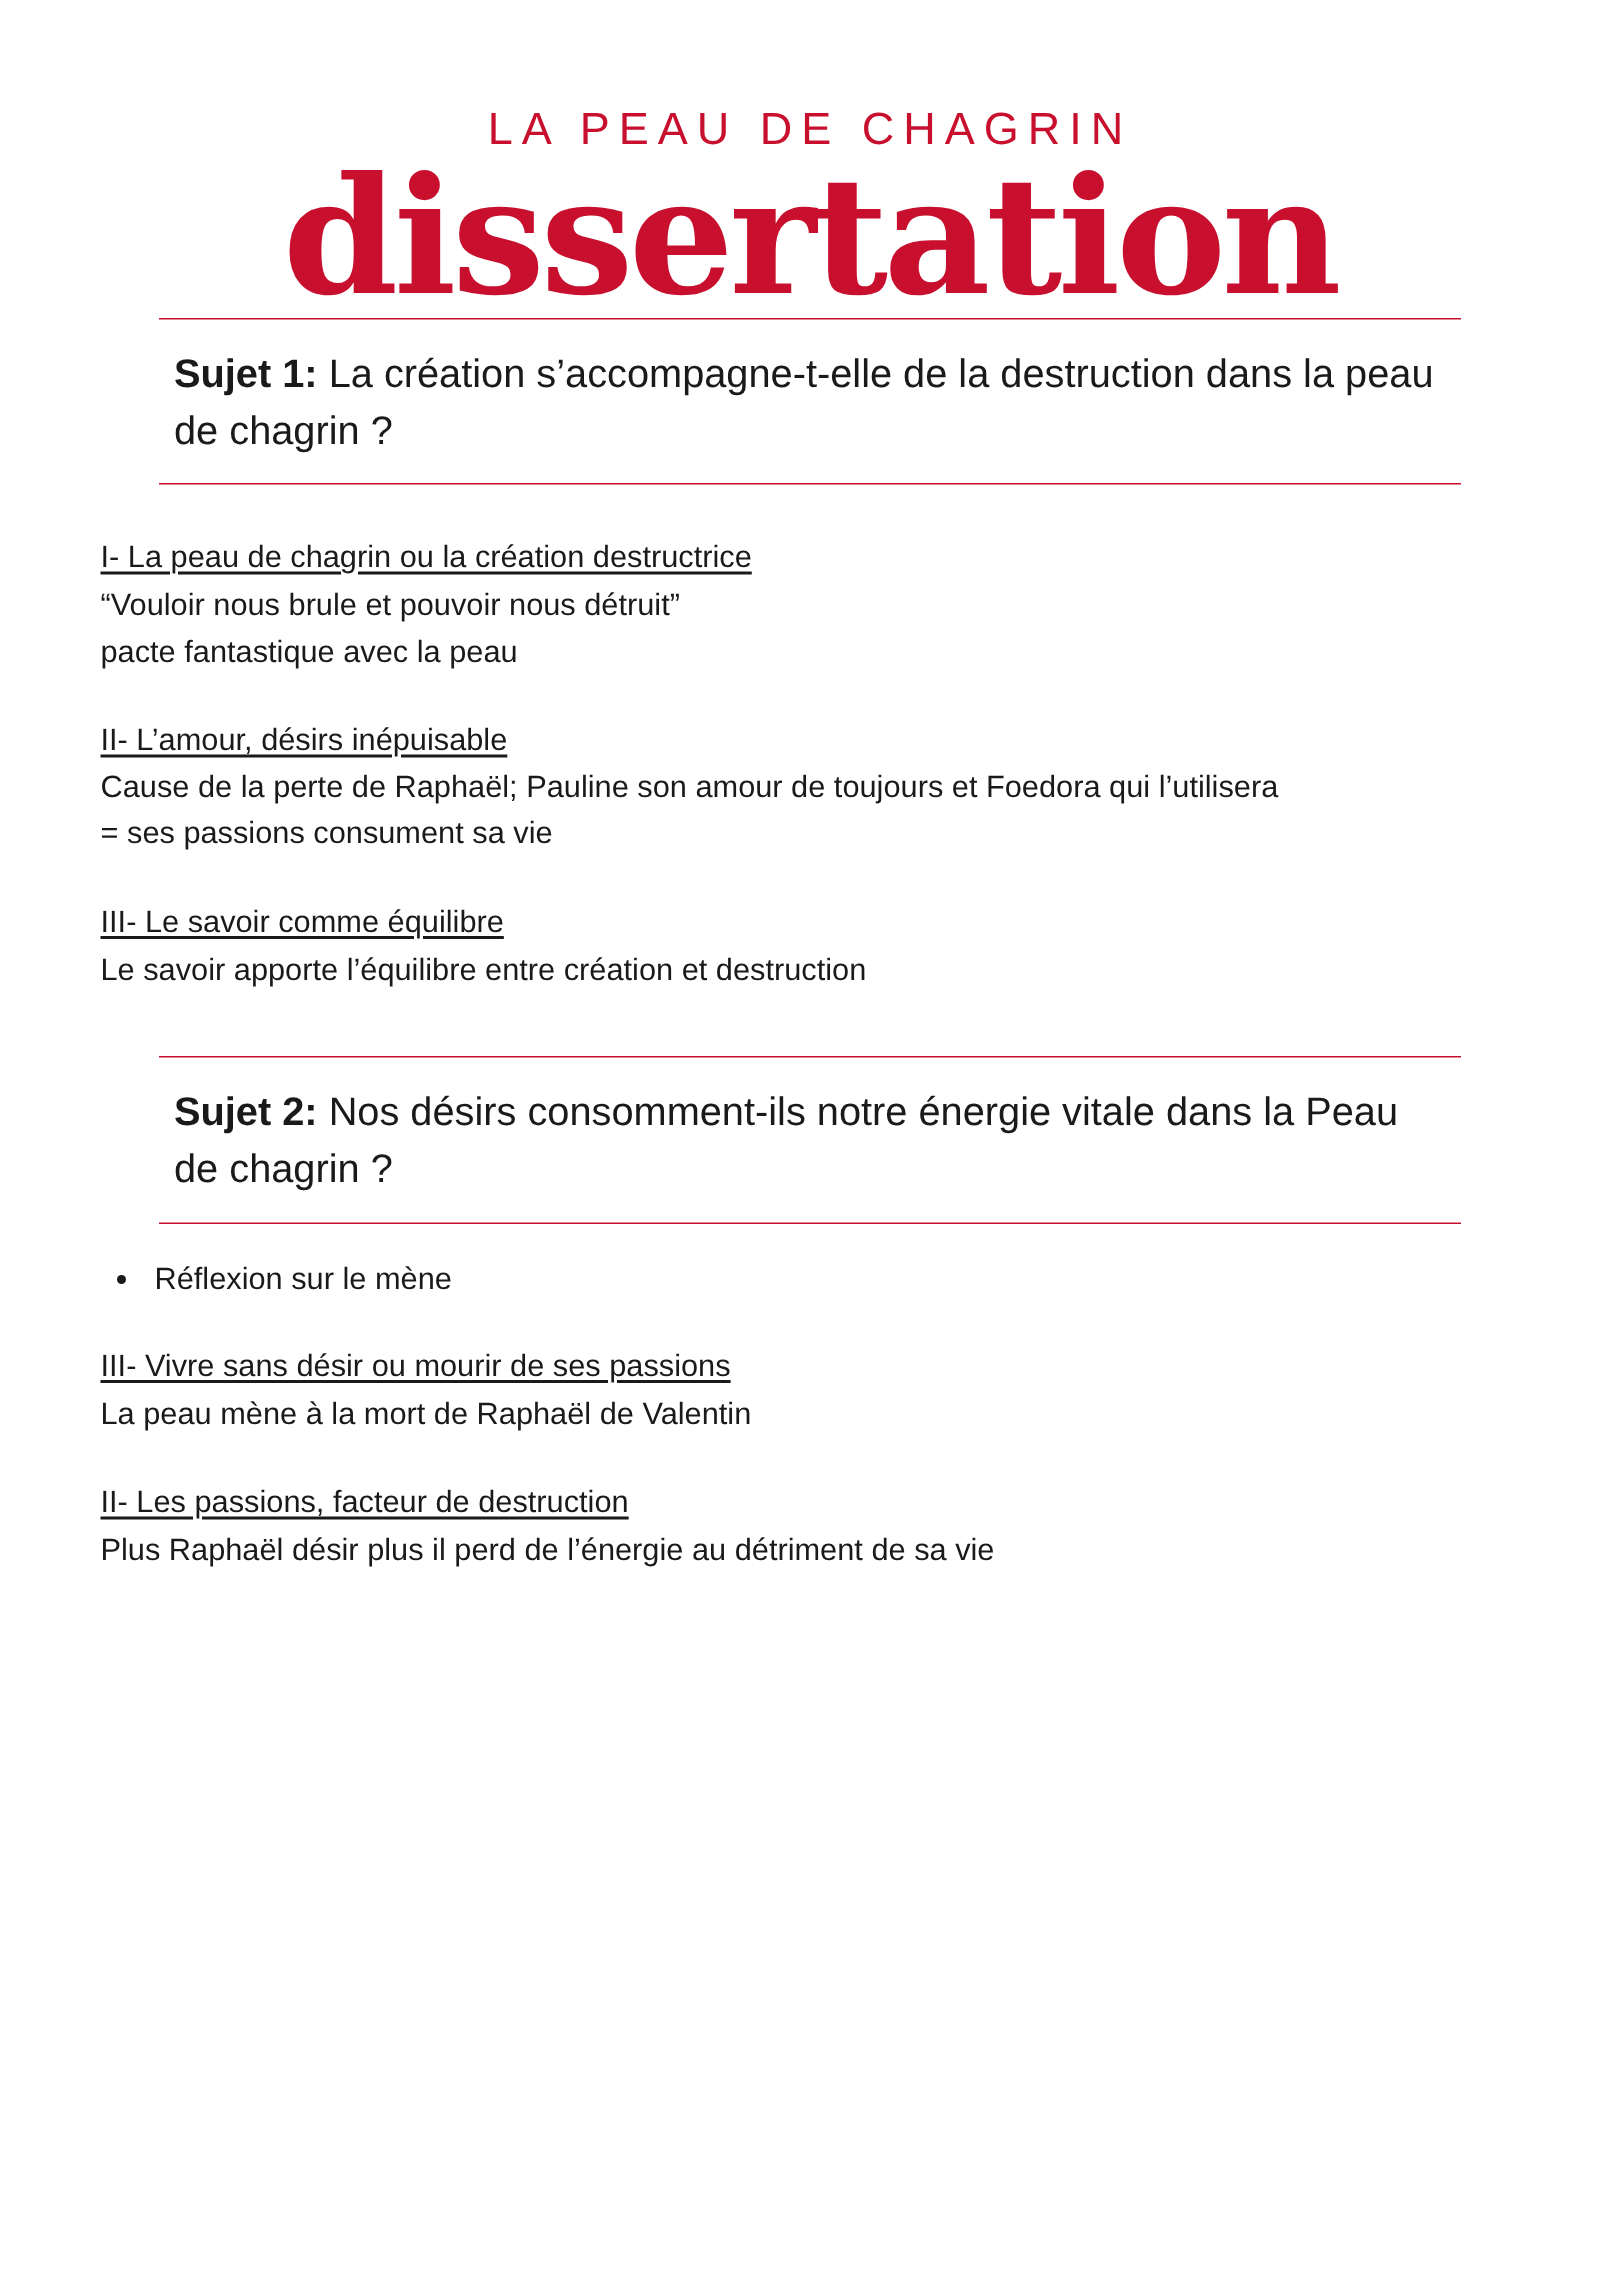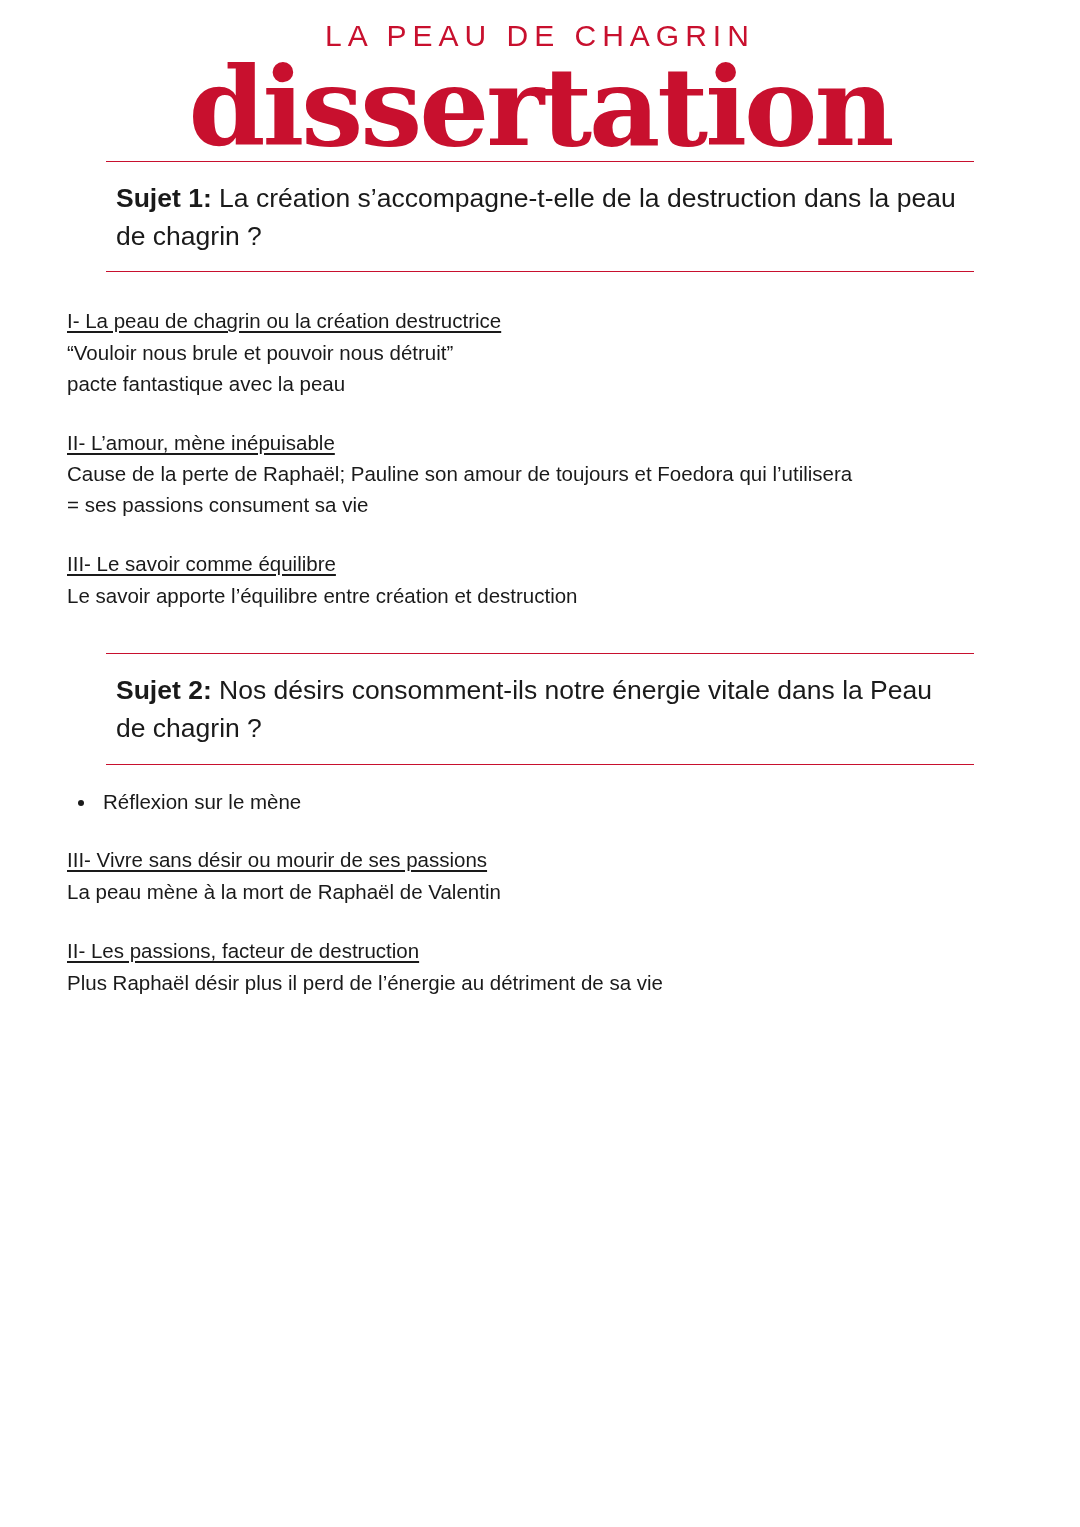--- a/index.html
+++ b/index.html
@@ -20,21 +20,21 @@
     width: 1080px;
     height: 1527px;
     box-sizing: border-box;
     padding: 0;
     position: relative;
   }
 
   
   .title-block {
     text-align: center;
-    padding-top: 21px;
+    padding-top: 72px;
   }
   .kicker {
     font-family: "Liberation Sans", sans-serif;
     font-size: 30px;
     letter-spacing: 6px;
     color: #c8102e;
     font-weight: 400;
     line-height: 1;
     margin: 0 0 2px 0;
   }
@@ -129,21 +129,21 @@
   <div class="content">
     <div class="gap-1"></div>
 
     <div>
       <div class="sec-head">I- La peau de chagrin ou la création destructrice</div>
       <div class="sec-line">“Vouloir nous brule et pouvoir nous détruit”</div>
       <div class="sec-line">pacte fantastique avec la peau</div>
     </div>
 
     <div class="sec">
-      <div class="sec-head">II- L’amour, mène inépuisable</div>
+      <div class="sec-head">II- L’amour, désirs inépuisable</div>
       <div class="sec-line">Cause de la perte de Raphaël; Pauline son amour de toujours et Foedora qui l’utilisera</div>
       <div class="sec-line">= ses passions consument sa vie</div>
     </div>
 
     <div class="sec">
       <div class="sec-head">III- Le savoir comme équilibre</div>
       <div class="sec-line">Le savoir apporte l’équilibre entre création et destruction</div>
     </div>
   </div>
 

